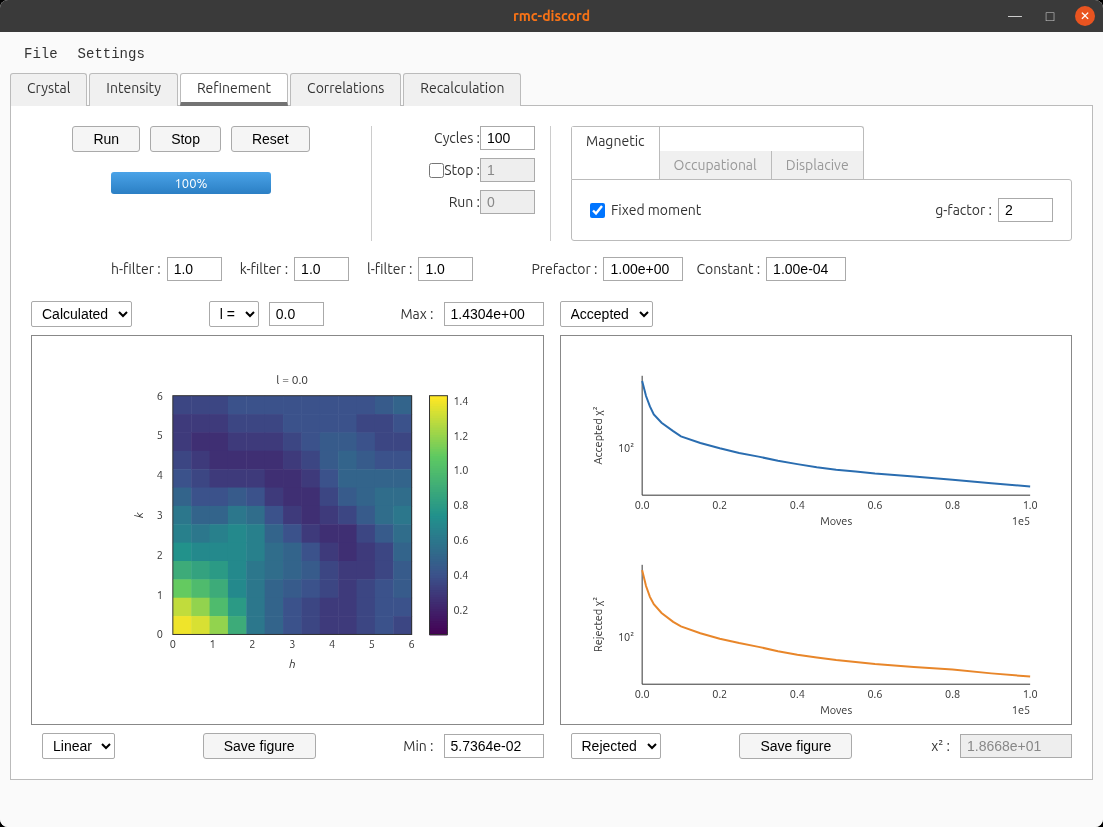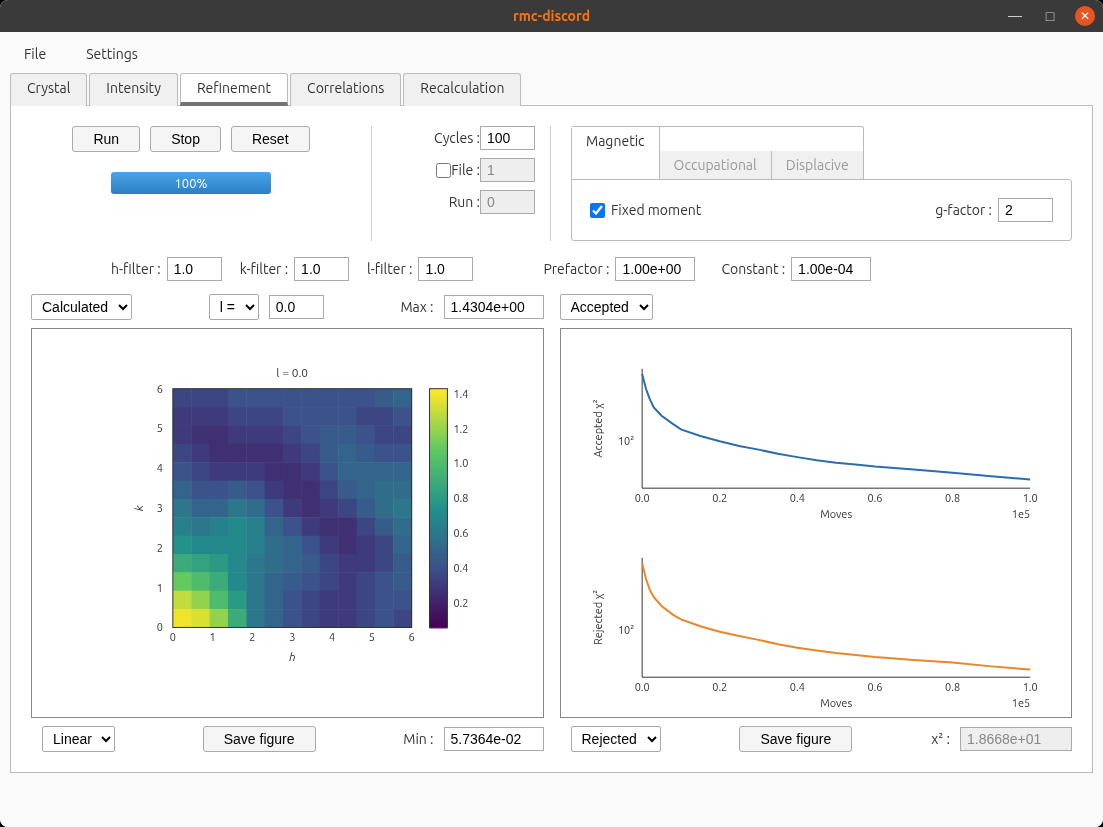--- a/index.html
+++ b/index.html
@@ -4,21 +4,21 @@
 <style>
 * { box-sizing: border-box; margin: 0; padding: 0; }
 body { font-family: Ubuntu, "Segoe UI", sans-serif; font-size: 14px; background: #000; color: #333; }
 .window { width: 1103px; height: 827px; background: #fff; position: relative; border-radius: 8px; overflow: hidden; }
 .titlebar { height: 32px; background: #3a3a3a; display: flex; align-items: center; justify-content: center; position: relative; }
 .titlebar-text { color: #f97316; font-weight: bold; font-size: 14px; }
 .window-controls { position: absolute; right: 8px; display: flex; gap: 15px; align-items: center; }
 .window-control { width: 20px; height: 20px; display: flex; align-items: center; justify-content: center; cursor: pointer; color: #ccc; }
 .close-btn { background: #e95420; border-radius: 50%; color: #fff; width: 20px; height: 20px; font-size: 12px; }
 .app-content { padding: 8px 10px; background: #fafafa; height: calc(100% - 32px); }
-.menubar { display: flex; gap: 28px; padding: 4px 8px 8px; }
+.menubar { display: flex; gap: 8px; padding: 4px 8px 8px; font-family: Liberation Mono, monospace; }
 .menubar span { cursor: pointer; padding: 2px 6px; }
 .tabs { display: flex; border-bottom: 1px solid #bbb; }
 .tab { padding: 6px 16px; border: 1px solid #bbb; border-bottom: none; margin-right: 2px; background: #f0f0f0; cursor: pointer; border-radius: 3px 3px 0 0; position: relative; top: 1px; }
 .tab.active { background: #fff; border-bottom: 4px solid #737373; }
 .tab-content { background: #fff; border: 1px solid #bbb; border-top: none; padding: 20px; }
 .top-area { display: flex; gap: 20px; }
 .left-controls { flex: 0 0 320px; display: flex; flex-direction: column; align-items: center; }
 .button-row { display: flex; gap: 10px; margin-bottom: 20px; }
 button { padding: 4px 20px; background: #f5f5f5; border: 1px solid #aaa; border-radius: 3px; cursor: pointer; font-size: 14px; }
 .progress { width: 160px; height: 22px; background: linear-gradient(#4aa3e8, #2b7fc4); border-radius: 3px; display: flex; align-items: center; justify-content: center; color: #fff; font-size: 13px; }
@@ -30,21 +30,21 @@
 input[type="checkbox"] { width: 15px; height: 15px; }
 .right-panel { flex: 1; }
 .inner-tabs { display: flex; border: 1px solid #bbb; border-bottom: none; border-radius: 3px 3px 0 0; width: fit-content; }
 .inner-tab { padding: 6px 14px; border-right: 1px solid #bbb; cursor: pointer; background: #f0f0f0; }
 .inner-tab.active { background: #fff; }
 .inner-tab.disabled { color: #999; background: #f0f0f0; cursor: default; margin-top: 24px; }
 .inner-tab:last-child { border-right: none; }
 .inner-panel { border: 1px solid #bbb; padding: 18px; display: flex; justify-content: space-between; align-items: center; border-radius: 0 3px 3px 3px; }
 .filter-row { display: flex; gap: 12px; align-items: center; margin-top: 16px; justify-content: center; }
 .filter-row .group { display: flex; align-items: center; gap: 6px; }
-.main-plots { display: flex; gap: 16px; margin-top: 13px; }
+.main-plots { display: flex; gap: 16px; margin-top: 20px; }
 .plot-column { flex: 1; display: flex; flex-direction: column; gap: 8px; }
 .plot-controls-top { display: flex; align-items: center; gap: 10px; }
 select { border: 1px solid #aaa; padding: 3px 6px; border-radius: 2px; font-size: 14px; background: #fff; }
 .plot-box { border: 1px solid #888; height: 390px; background: #fff; position: relative; }
 .plot-controls-bottom { display: flex; align-items: center; gap: 10px; padding-left: 11px; }
 .spacer { flex: 1; }
 .heatmap-svg, .chi-svg { width: 100%; height: 100%; }
 .axis-text { font-size: 11px; fill: #333; }
 .axis-label { font-size: 12px; fill: #333; font-style: italic; }
 .plot-title { font-size: 12px; fill: #333; }
@@ -88,21 +88,21 @@
           <div class="progress">100%</div>
         </div>
 
         <div class="mid-controls">
           <div class="field-row">
             <label>Cycles :</label>
             <input type="text" value="100" style="">
           </div>
           <div class="field-row">
             <input type="checkbox" style="">
-            <label>File :</label>
+            <label>Stop :</label>
             <input type="text" disabled="" value="1" style="">
           </div>
           <div class="field-row">
             <label>Run :</label>
             <input type="text" disabled="" value="0" style="">
           </div>
         </div>
 
         <div class="right-panel">
           <div class="inner-tabs">
@@ -131,21 +131,21 @@
           </div>
           <div class="group">
             <label>k-filter :</label>
             <input type="text" value="1.0" style="">
           </div>
           <div class="group">
             <label>l-filter :</label>
             <input type="text" value="1.0" style="">
           </div>
         </div>
-        <div style="display:flex; gap:26px; margin-left:40px;">
+        <div style="display:flex; gap:13px; margin-left:28px;">
           <div class="group">
             <label>Prefactor :</label>
             <input type="text" style="width: 80px;" value="1.00e+00">
           </div>
           <div class="group">
             <label>Constant :</label>
             <input type="text" style="width: 80px;" value="1.00e-04">
           </div>
         </div>
       </div>

